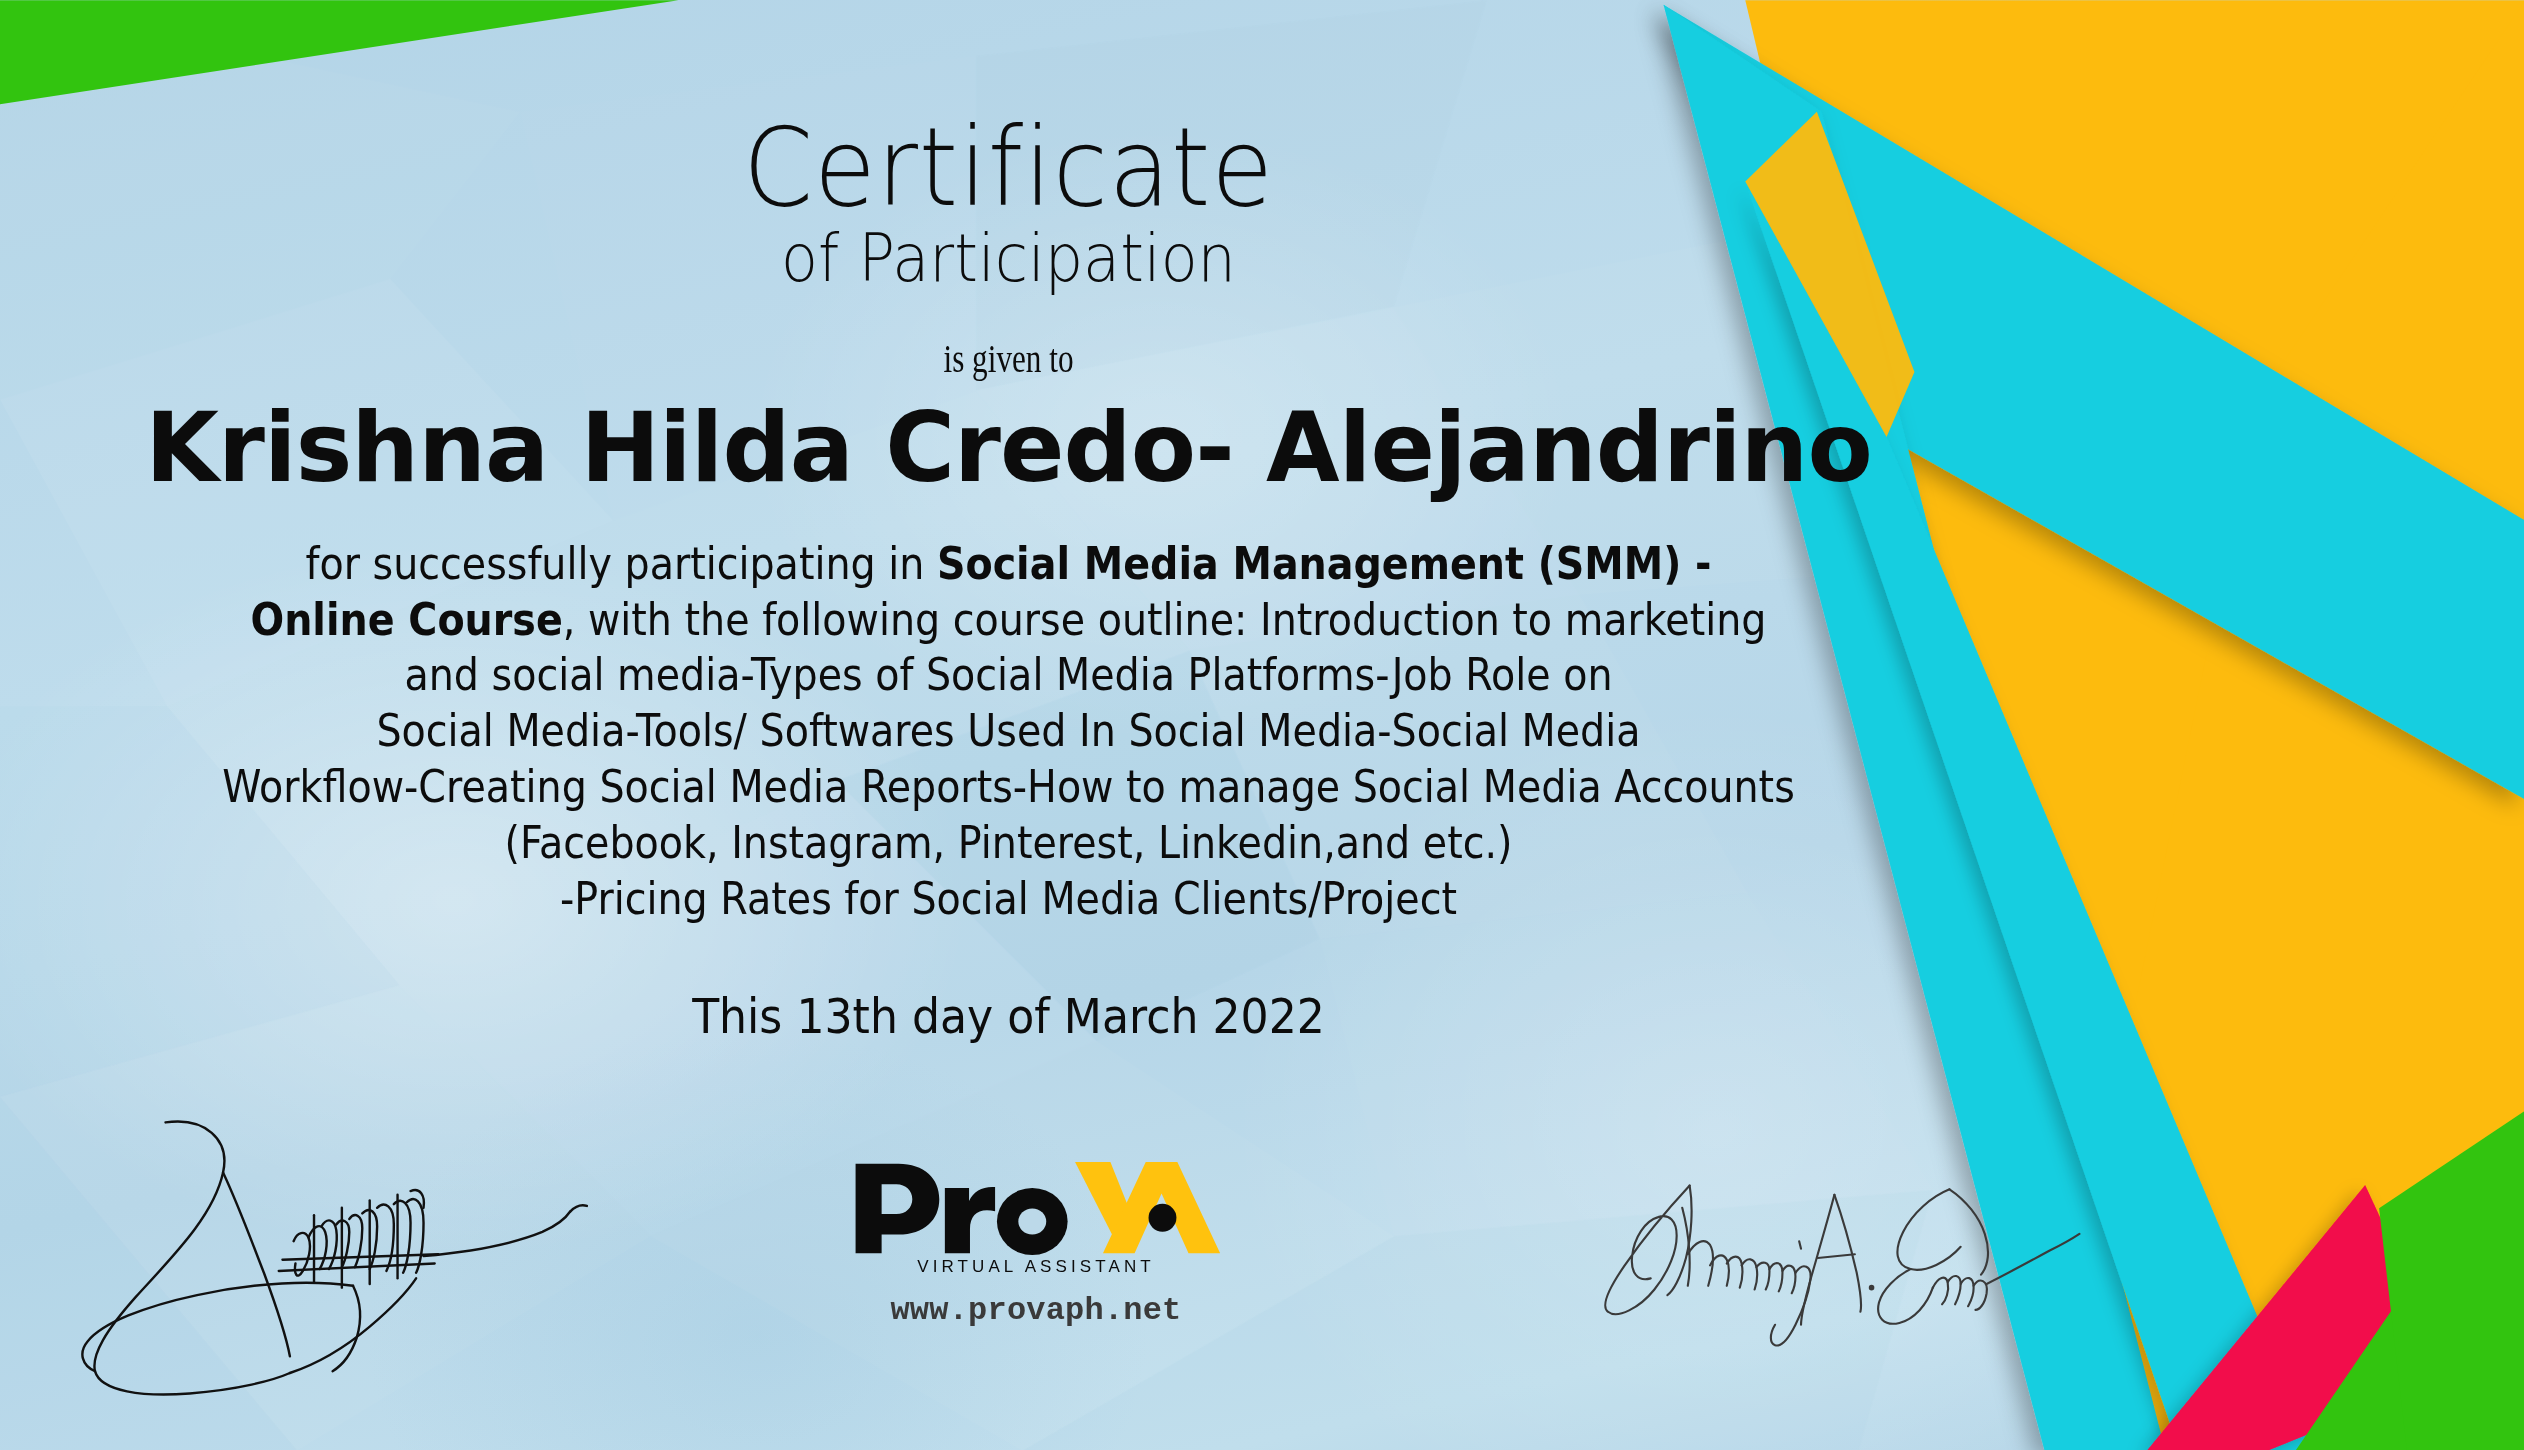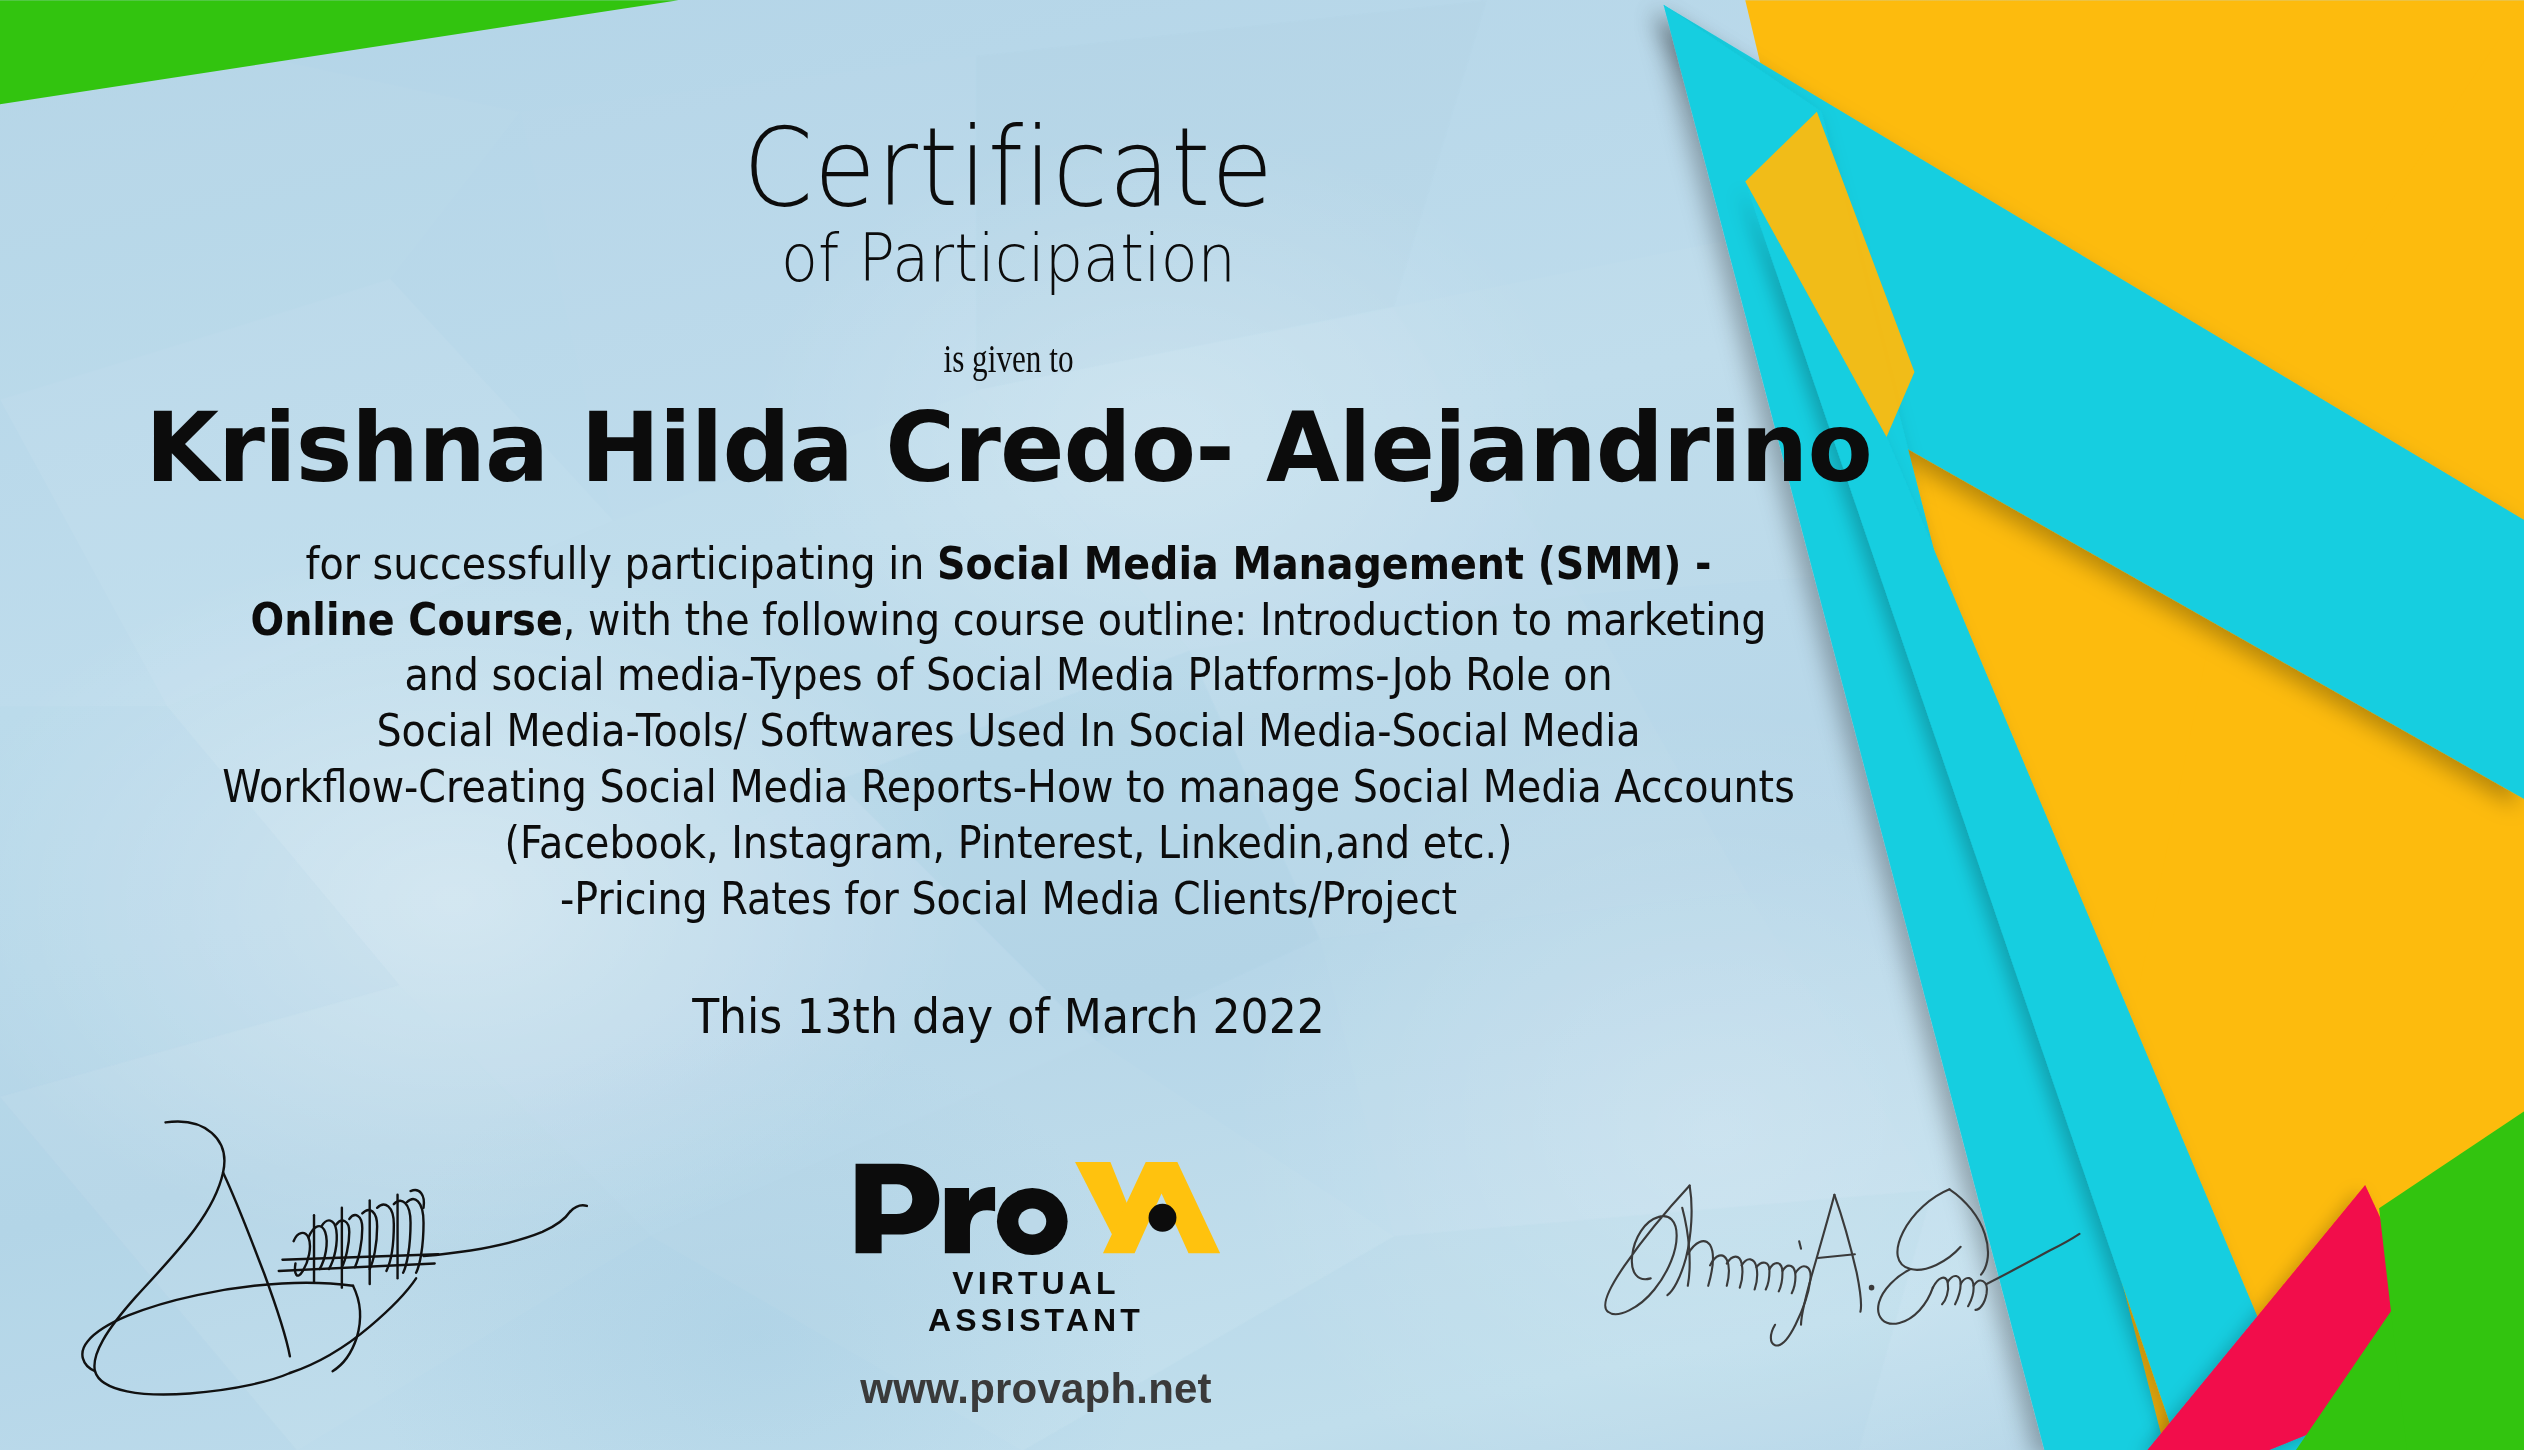--- a/index.html
+++ b/index.html
@@ -120,33 +120,33 @@
     position: absolute;
     left: 841px; top: 1160px;
     width: 390px;
     text-align: center;
   }
   .logo-mark {
     display: block;
     margin: 0 auto;
   }
   .logo-tag {
-    font-size: 32px;
-    font-weight: 700;
+    font-size: 17px;
+    font-weight: 400;
     letter-spacing: 4.1px;
     color: #0c0c0c;
     font-family: "Liberation Sans", sans-serif;
-    margin-top: 8px;
+    margin-top: 0;
   }
   .logo-url {
-    font-size: 42px;
+    font-size: 32px;
     font-weight: 600;
     color: #3a3a3a;
-    font-family: Liberation Sans, sans-serif;
-    margin-top: 26px;
+    font-family: Liberation Mono, monospace;
+    margin-top: 15px;
     letter-spacing: 0.2px;
   }
 </style>
 </head>
 <body>
 
 <div id="cert">
 
   <div class="bg-base"></div>
 

